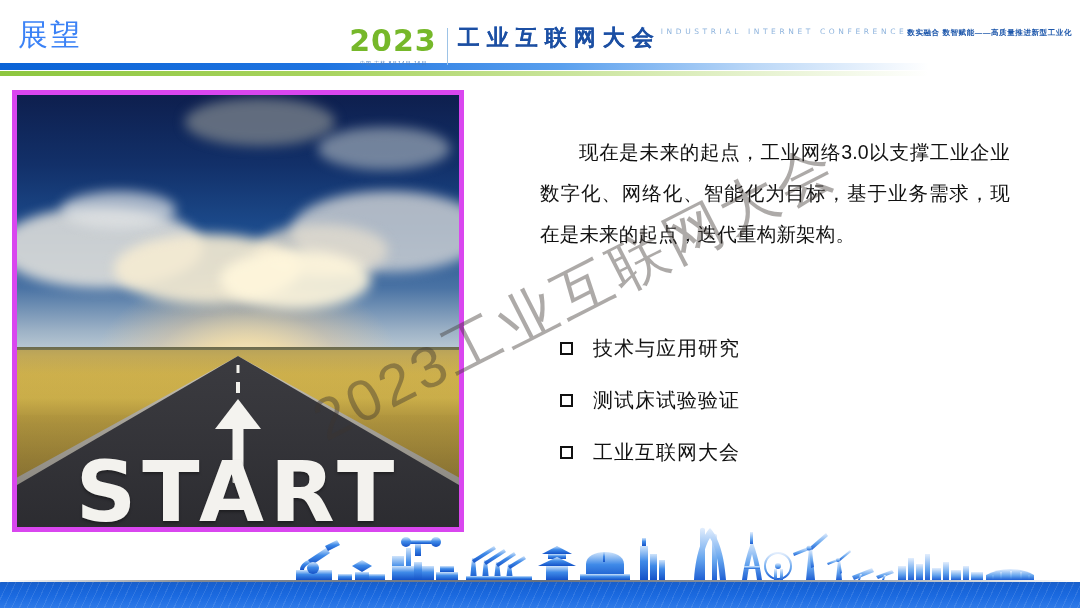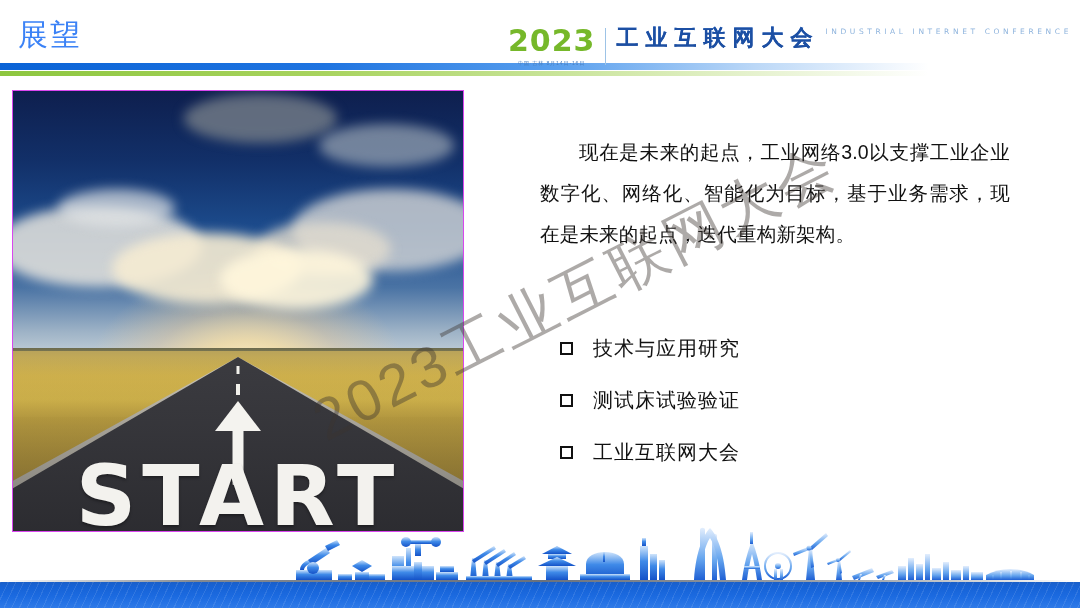--- a/index.html
+++ b/index.html
@@ -51,31 +51,30 @@
   .logo-cn{
     font-size:22px;line-height:24px;font-weight:700;letter-spacing:7px;
     color:#1c4fa3;white-space:nowrap;
     background:linear-gradient(to bottom,#2f6fd0,#0f3c87);
     -webkit-background-clip:text;background-clip:text;
   }
   .logo-en{
     font-size:7.5px;line-height:10px;letter-spacing:3.6px;color:#8fb4dd;
     white-space:nowrap;margin-top:1px;
     font-family:"DejaVu Sans",sans-serif;
-    margin-left:6px;
   }
   .logo-sub{
     font-size:7.5px;line-height:11px;letter-spacing:.6px;color:#1d57ab;
     white-space:nowrap;font-weight:700;margin-top:1px;
   }
 
   
   .photo{
     position:absolute;left:12px;top:90px;width:452px;height:442px;
-    border:1px solid #d946ef;box-sizing:border-box;overflow:hidden;
+    border:5px solid #d946ef;box-sizing:border-box;overflow:hidden;
     background:#0b1a3d;
   }
   .sky{
     position:absolute;left:0;top:0;width:100%;height:62%;
     background:
       radial-gradient(ellipse 52% 58% at 52% 104%, rgba(255,241,200,.98) 0%, rgba(255,226,160,.75) 22%, rgba(248,205,140,.35) 42%, rgba(120,140,170,0) 68%),
       linear-gradient(to bottom,#0e1f4e 0%,#123069 26%,#1c4b8c 50%,#4a73a4 72%,#9db2c6 88%,#cfd9de 100%);
   }
   .cloud{position:absolute;border-radius:50%;filter:blur(6px);}
   .c1{left:-4%;top:42%;width:46%;height:30%;background:rgba(232,229,222,.85);}
@@ -198,20 +197,21 @@
 
   <div class="logo">
     <div class="logo-left">
       <div class="logo-year">2023</div>
       <div class="logo-place">中国·吉林 8月14日-16日</div>
     </div>
     <div class="logo-sep"></div>
     <div class="logo-right">
       <div class="logo-cn">工业互联网大会</div>
       <div class="logo-en">INDUSTRIAL INTERNET CONFERENCE</div>
+      <div class="logo-sub">数实融合 数智赋能——高质量推进新型工业化</div>
     </div>
   </div>
 
   <div class="photo">
     <div class="sky">
       <div class="cloud c4"></div>
       <div class="cloud c5"></div>
       <div class="cloud c7"></div>
       <div class="cloud c3"></div>
       <div class="cloud c1"></div>

